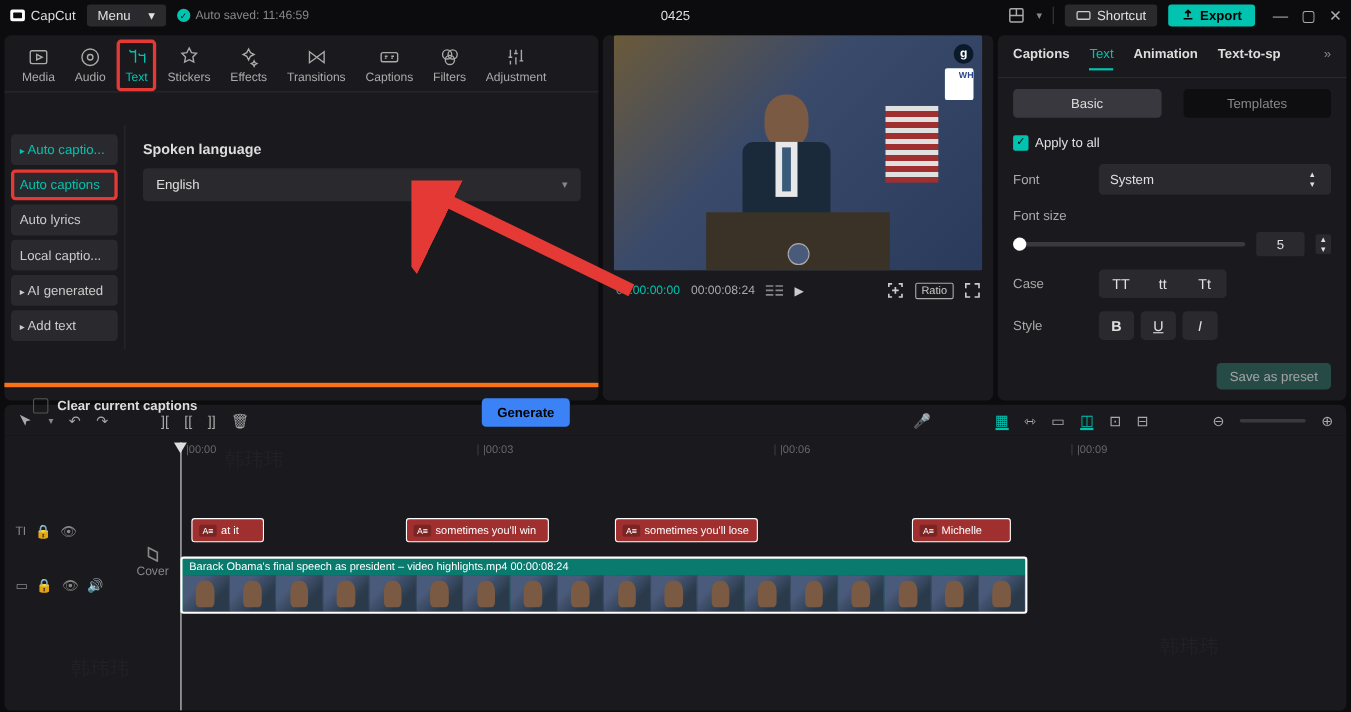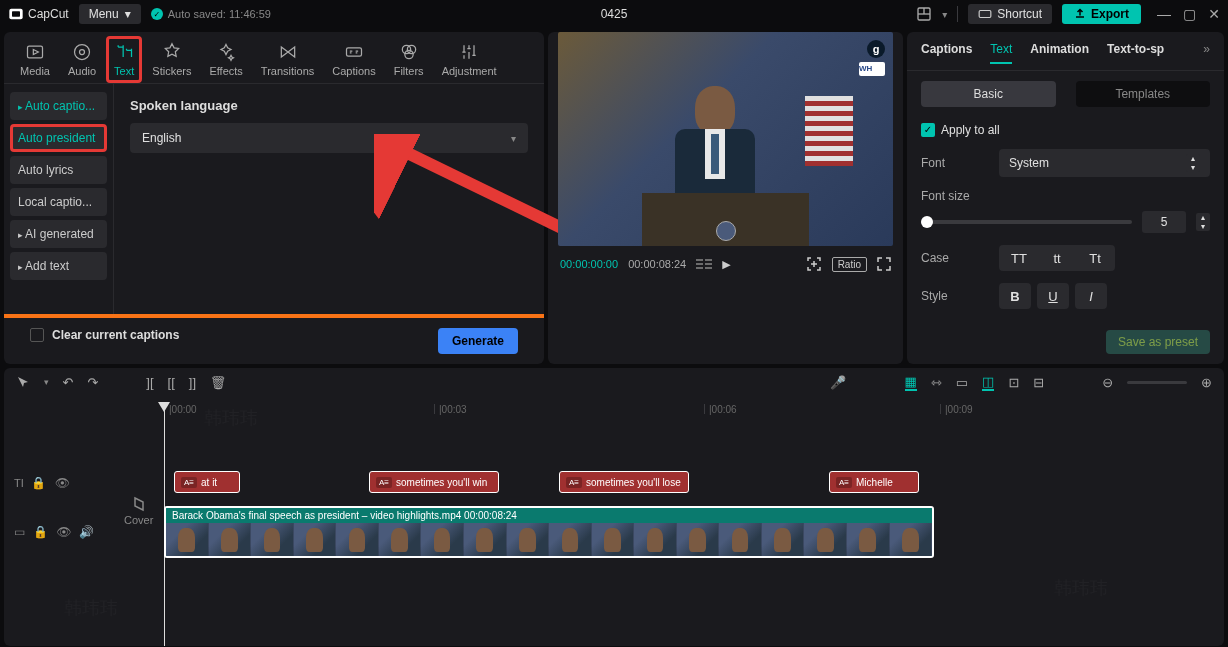--- a/index.html
+++ b/index.html
@@ -3,37 +3,37 @@
   <meta charset="utf-8">
   <style>
     * { margin: 0; padding: 0; box-sizing: border-box; font-family: -apple-system, BlinkMacSystemFont, "Segoe UI", sans-serif; }
     body { background: #0c0c0e; color: #e0e0e0; width: 1228px; height: 647px; overflow: hidden; font-size: 13px; }
     
     
     .topbar { height: 28px; display: flex; align-items: center; padding: 0 8px; background: #0c0c0e; }
     .logo { display: flex; align-items: center; gap: 4px; margin-right: 10px; }
     .logo-icon { width: 16px; height: 16px; }
     .logo-text { font-size: 12px; font-weight: 500; color: #ddd; }
-    .menu-btn { background: #2a2a2e; padding: 3px 10px; border-radius: 3px; display: flex; align-items: center; gap: 6px; font-size: 12px; cursor: pointer; }
+    .menu-btn { background: #2a2a2e; padding: 3px 10px; border-radius: 3px; display: flex; align-items: center; gap: 16px; font-size: 12px; cursor: pointer; }
     .autosave { margin-left: 10px; display: flex; align-items: center; gap: 5px; color: #888; font-size: 11px; }
     .autosave-icon { width: 12px; height: 12px; background: #00c4b0; border-radius: 50%; display: flex; align-items: center; justify-content: center; color: #000; font-size: 8px; }
     .project-title { position: absolute; left: 50%; transform: translateX(-50%); font-size: 12px; color: #ddd; }
     .topbar-right { margin-left: auto; display: flex; align-items: center; gap: 10px; }
     .layout-icon { width: 16px; height: 16px; }
     .divider-v { width: 1px; height: 16px; background: #3a3a3e; }
     .shortcut-btn { background: #2a2a2e; padding: 3px 10px; border-radius: 3px; display: flex; align-items: center; gap: 5px; font-size: 12px; cursor: pointer; }
     .export-btn { background: #00c4b0; color: #000; padding: 3px 12px; border-radius: 3px; display: flex; align-items: center; gap: 5px; font-size: 12px; font-weight: 600; cursor: pointer; }
     .window-controls { display: flex; gap: 12px; margin-left: 6px; }
     .window-controls span { cursor: pointer; font-size: 14px; color: #aaa; }
     
     
     .main { display: flex; height: 340px; }
     
     
-    .left-panel { width: 540px; display: flex; flex-direction: column; background: #1a1a1e; border-radius: 6px; margin: 4px 0 4px 4px; }
+    .left-panel { width: 540px; display: flex; flex-direction: column; background: #1a1a1e; border-radius: 6px; margin: 4px 0 4px 4px; gap: 30px; }
     .tool-tabs { display: flex; padding: 4px 8px 0; gap: 2px; border-bottom: 1px solid #2a2a2e; }
     .tool-tab { display: flex; flex-direction: column; align-items: center; gap: 3px; padding: 6px 8px; cursor: pointer; font-size: 11px; color: #aaa; border-radius: 4px; }
     .tool-tab.active { color: #00c4b0; }
     .tool-tab.highlighted { border: 3px solid #e53935; border-radius: 4px; padding: 3px 5px; }
     .tool-tab svg { width: 20px; height: 20px; }
     
     .left-body { display: flex; flex: 1; }
     .left-sidebar { width: 110px; padding: 8px 6px; display: flex; flex-direction: column; gap: 4px; border-right: 1px solid #2a2a2e; }
     .side-btn { padding: 7px 8px; font-size: 12px; border-radius: 4px; cursor: pointer; color: #ccc; background: #2a2a2e; white-space: nowrap; overflow: hidden; text-overflow: ellipsis; }
     .side-btn.primary { color: #00c4b0; }
@@ -60,21 +60,21 @@
     .video-bg { position: absolute; inset: 0; background: linear-gradient(135deg, #6b5a3a 0%, #3a4a6a 40%, #2a3a5a 100%); }
     .video-person { position: absolute; left: 30%; top: 25%; width: 34%; height: 68%; }
     .head { width: 40px; height: 48px; background: #7a5a42; border-radius: 45% 45% 40% 40%; margin: 0 auto; }
     .suit { width: 80px; height: 90px; background: #1a2a3a; margin: -5px auto 0; border-radius: 10px 10px 0 0; position: relative; }
     .shirt { position: absolute; left: 30px; top: 0; width: 20px; height: 50px; background: #e8e8e8; }
     .tie { position: absolute; left: 36px; top: 5px; width: 8px; height: 40px; background: #3a5a7a; }
     .flag { position: absolute; right: 12%; top: 30%; width: 48px; height: 70px; background: repeating-linear-gradient(0deg, #a03030 0 5px, #e0e0e0 5px 10px); }
     .podium { position: absolute; bottom: 0; left: 25%; width: 50%; height: 25%; background: #3a3226; }
     .podium-seal { position: absolute; bottom: 5px; left: 50%; transform: translateX(-50%); width: 20px; height: 20px; border-radius: 50%; background: #4a5a7a; border: 1px solid #aaa; }
     .video-badge1 { position: absolute; top: 8px; right: 8px; width: 18px; height: 18px; background: #0a1a2a; border-radius: 50%; color: white; font-size: 11px; text-align: center; line-height: 18px; font-weight: bold; }
-    .video-badge2 { position: absolute; top: 30px; right: 8px; width: 26px; height: 14px; background: #fff; color: #2a4a8a; font-size: 8px; font-weight: bold; text-align: left; line-height: 14px; border-radius: 2px; }
+    .video-badge2 { position: absolute; top: 30px; right: 8px; width: 26px; height: 29px; background: #fff; color: #2a4a8a; font-size: 8px; font-weight: bold; text-align: right; line-height: 14px; border-radius: 2px; }
     
     .player-controls { padding: 10px 12px; display: flex; align-items: center; gap: 10px; font-size: 11px; }
     .time-current { color: #00c4b0; }
     .time-total { color: #aaa; }
     .spacer { flex: 1; }
     .ctrl-icon { color: #ccc; cursor: pointer; }
     .ratio-badge { border: 1px solid #aaa; padding: 1px 5px; border-radius: 2px; font-size: 10px; }
     
     
     .right-panel { flex: 1; margin: 4px 4px 4px 0; background: #1a1a1e; border-radius: 6px; display: flex; flex-direction: column; overflow: hidden; }
@@ -97,21 +97,21 @@
     .stepper-up-down { width: 14px; display: flex; flex-direction: column; background: #2a2a2e; border-radius: 2px; font-size: 8px; }
     .stepper-up-down span { text-align: center; cursor: pointer; line-height: 9px; }
     .slider-row { display: flex; align-items: center; gap: 10px; }
     .slider { flex: 1; height: 4px; background: #3a3a3e; border-radius: 2px; position: relative; }
     .slider-thumb { position: absolute; left: 0; top: -4px; width: 12px; height: 12px; background: #fff; border-radius: 50%; }
     .num-box { width: 44px; padding: 4px 6px; background: #2a2a2e; border-radius: 3px; text-align: center; }
     .style-btns { display: flex; gap: 6px; }
     .style-btn { width: 32px; height: 26px; background: #2a2a2e; border-radius: 4px; display: flex; align-items: center; justify-content: center; font-size: 13px; cursor: pointer; }
     
     .right-footer { margin-top: auto; padding: 10px 14px; display: flex; }
-    .preset-btn { margin-left: auto; background: #2e6a60; opacity: 0.6; color: #bef264; padding: 5px 12px; border-radius: 4px; font-size: 12px; cursor: pointer; }
+    .preset-btn { margin-left: auto; background: #2e6a60; opacity: 0.6; color: #ffffff; padding: 5px 12px; border-radius: 4px; font-size: 12px; cursor: pointer; }
     
     
     .timeline-bar { height: 28px; display: flex; align-items: center; padding: 0 12px; gap: 14px; background: #1a1a1e; margin: 0 4px; border-radius: 6px 6px 0 0; }
     .tl-icon { color: #aaa; cursor: pointer; font-size: 13px; }
     .tl-icon.active { color: #00c4b0; border-bottom: 2px solid #00c4b0; }
     .tl-spacer { flex: 1; }
     
     
     .timeline { background: #1a1a1e; margin: 0 4px 4px; border-radius: 0 0 6px 6px; padding: 8px 0 20px; height: 250px; position: relative; overflow: hidden; }
     .ruler { height: 18px; position: relative; margin-left: 160px; }
@@ -248,21 +248,21 @@
         <svg viewBox="0 0 24 24" stroke="currentColor" fill="none" stroke-width="1.5">
             <path d="M6 4v8M6 16v4M12 4v4M12 12v8M18 4v12M18 20v0M4 12h4M10 8h4M16 16h4"></path>
           </svg>
         <span>Adjustment</span>
       </div>
     </div>
 
     <div class="left-body">
       <div class="left-sidebar">
         <div class="side-btn primary chevron">Auto captio...</div>
-        <div class="side-btn primary highlighted">Auto president</div>
+        <div class="side-btn primary highlighted">Auto captions</div>
         <div class="side-btn">Auto lyrics</div>
         <div class="side-btn">Local captio...</div>
         <div class="side-btn chevron">AI generated</div>
         <div class="side-btn chevron">Add text</div>
       </div>
       <div class="left-content">
         <div class="label">Spoken language</div>
         <div class="select">
           <span>English</span>
           <span class="chev-down">▾</span>
@@ -415,21 +415,21 @@
   <span class="tl-icon">⊖</span>
   <div style="width:60px;height:3px;background:#3a3a3e;border-radius:2px;"></div>
   <span class="tl-icon">⊕</span>
 </div>
 
 <div class="timeline">
   <div class="ruler" id="ruler">
       <div class="tick" style="left: 0px;">|00:00</div>
       <div class="tick" style="left: 270px;">|00:03</div>
       <div class="tick" style="left: 540px;">|00:06</div>
-      <div class="tick" style="left: 776px;">|00:09</div>
+      <div class="tick" style="left: 810px;">|00:09</div>
     </div>
   <div class="playhead"></div>
 
   <div class="cover-label">
     <svg width="16" height="16" stroke="#888" fill="none" stroke-width="1.5">
         <path d="M4 2l8 4v8l-8-4zM4 2v8l8 4"></path>
       </svg>
     <span>Cover</span>
   </div>
 

